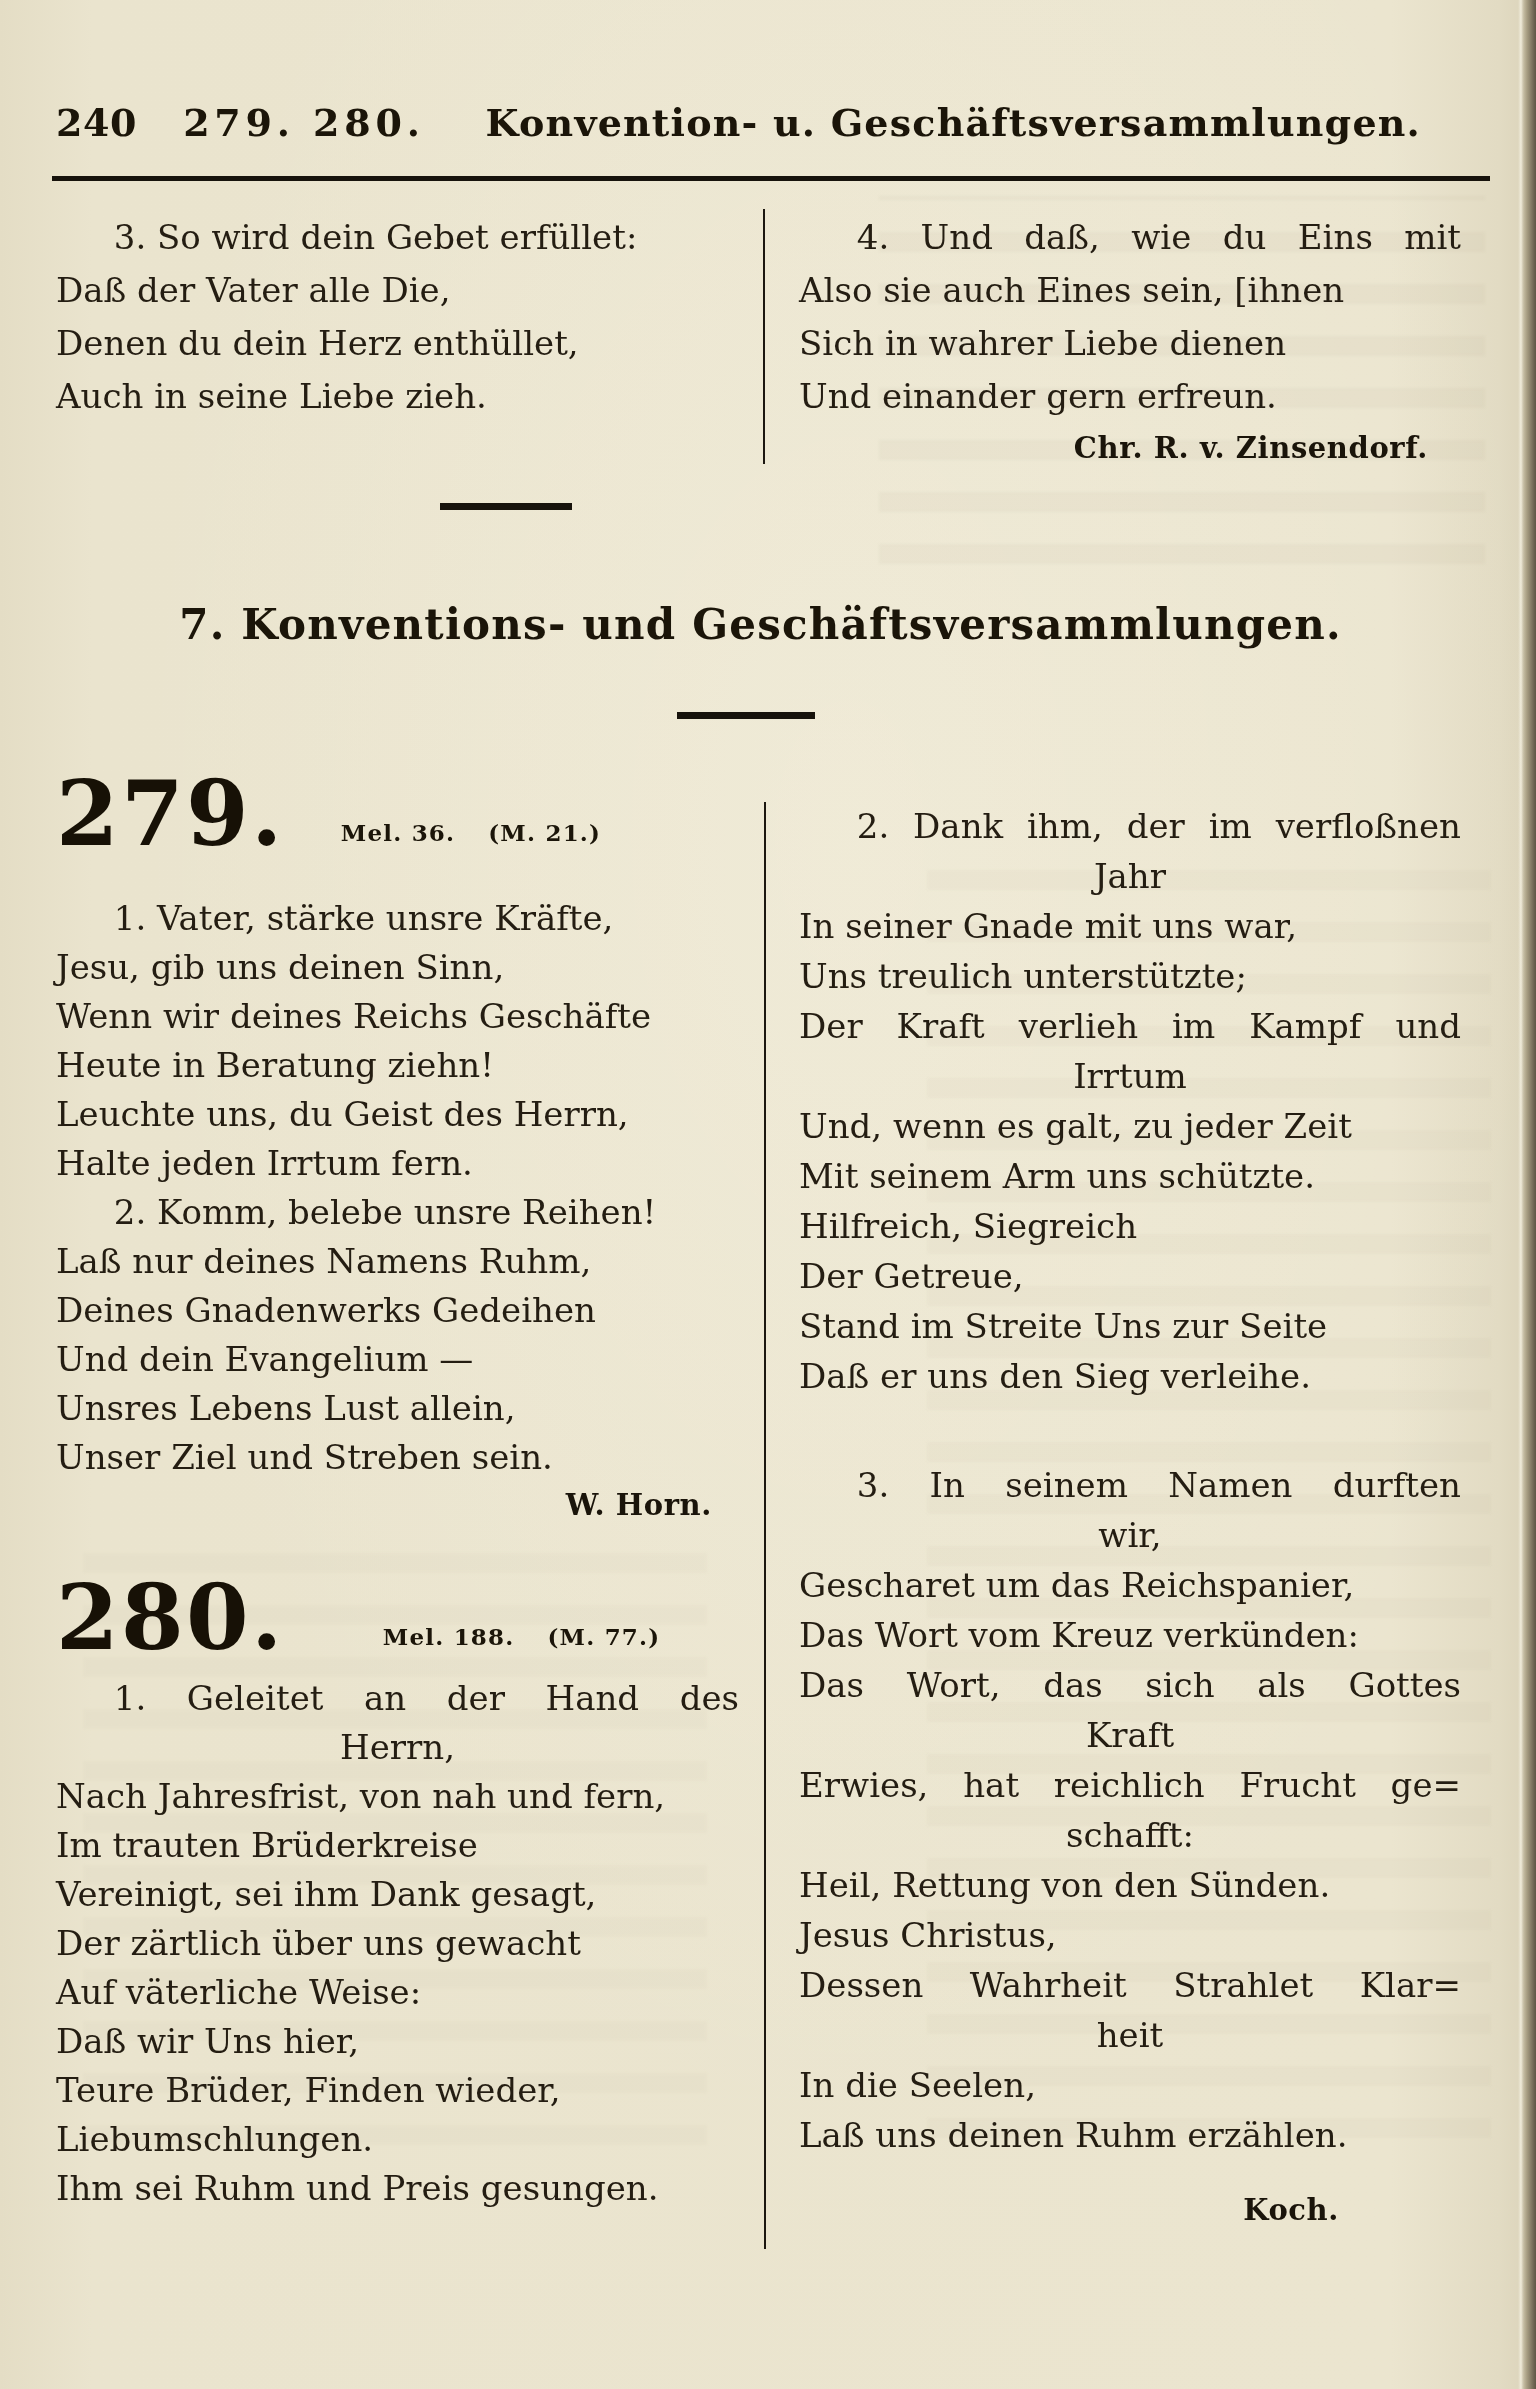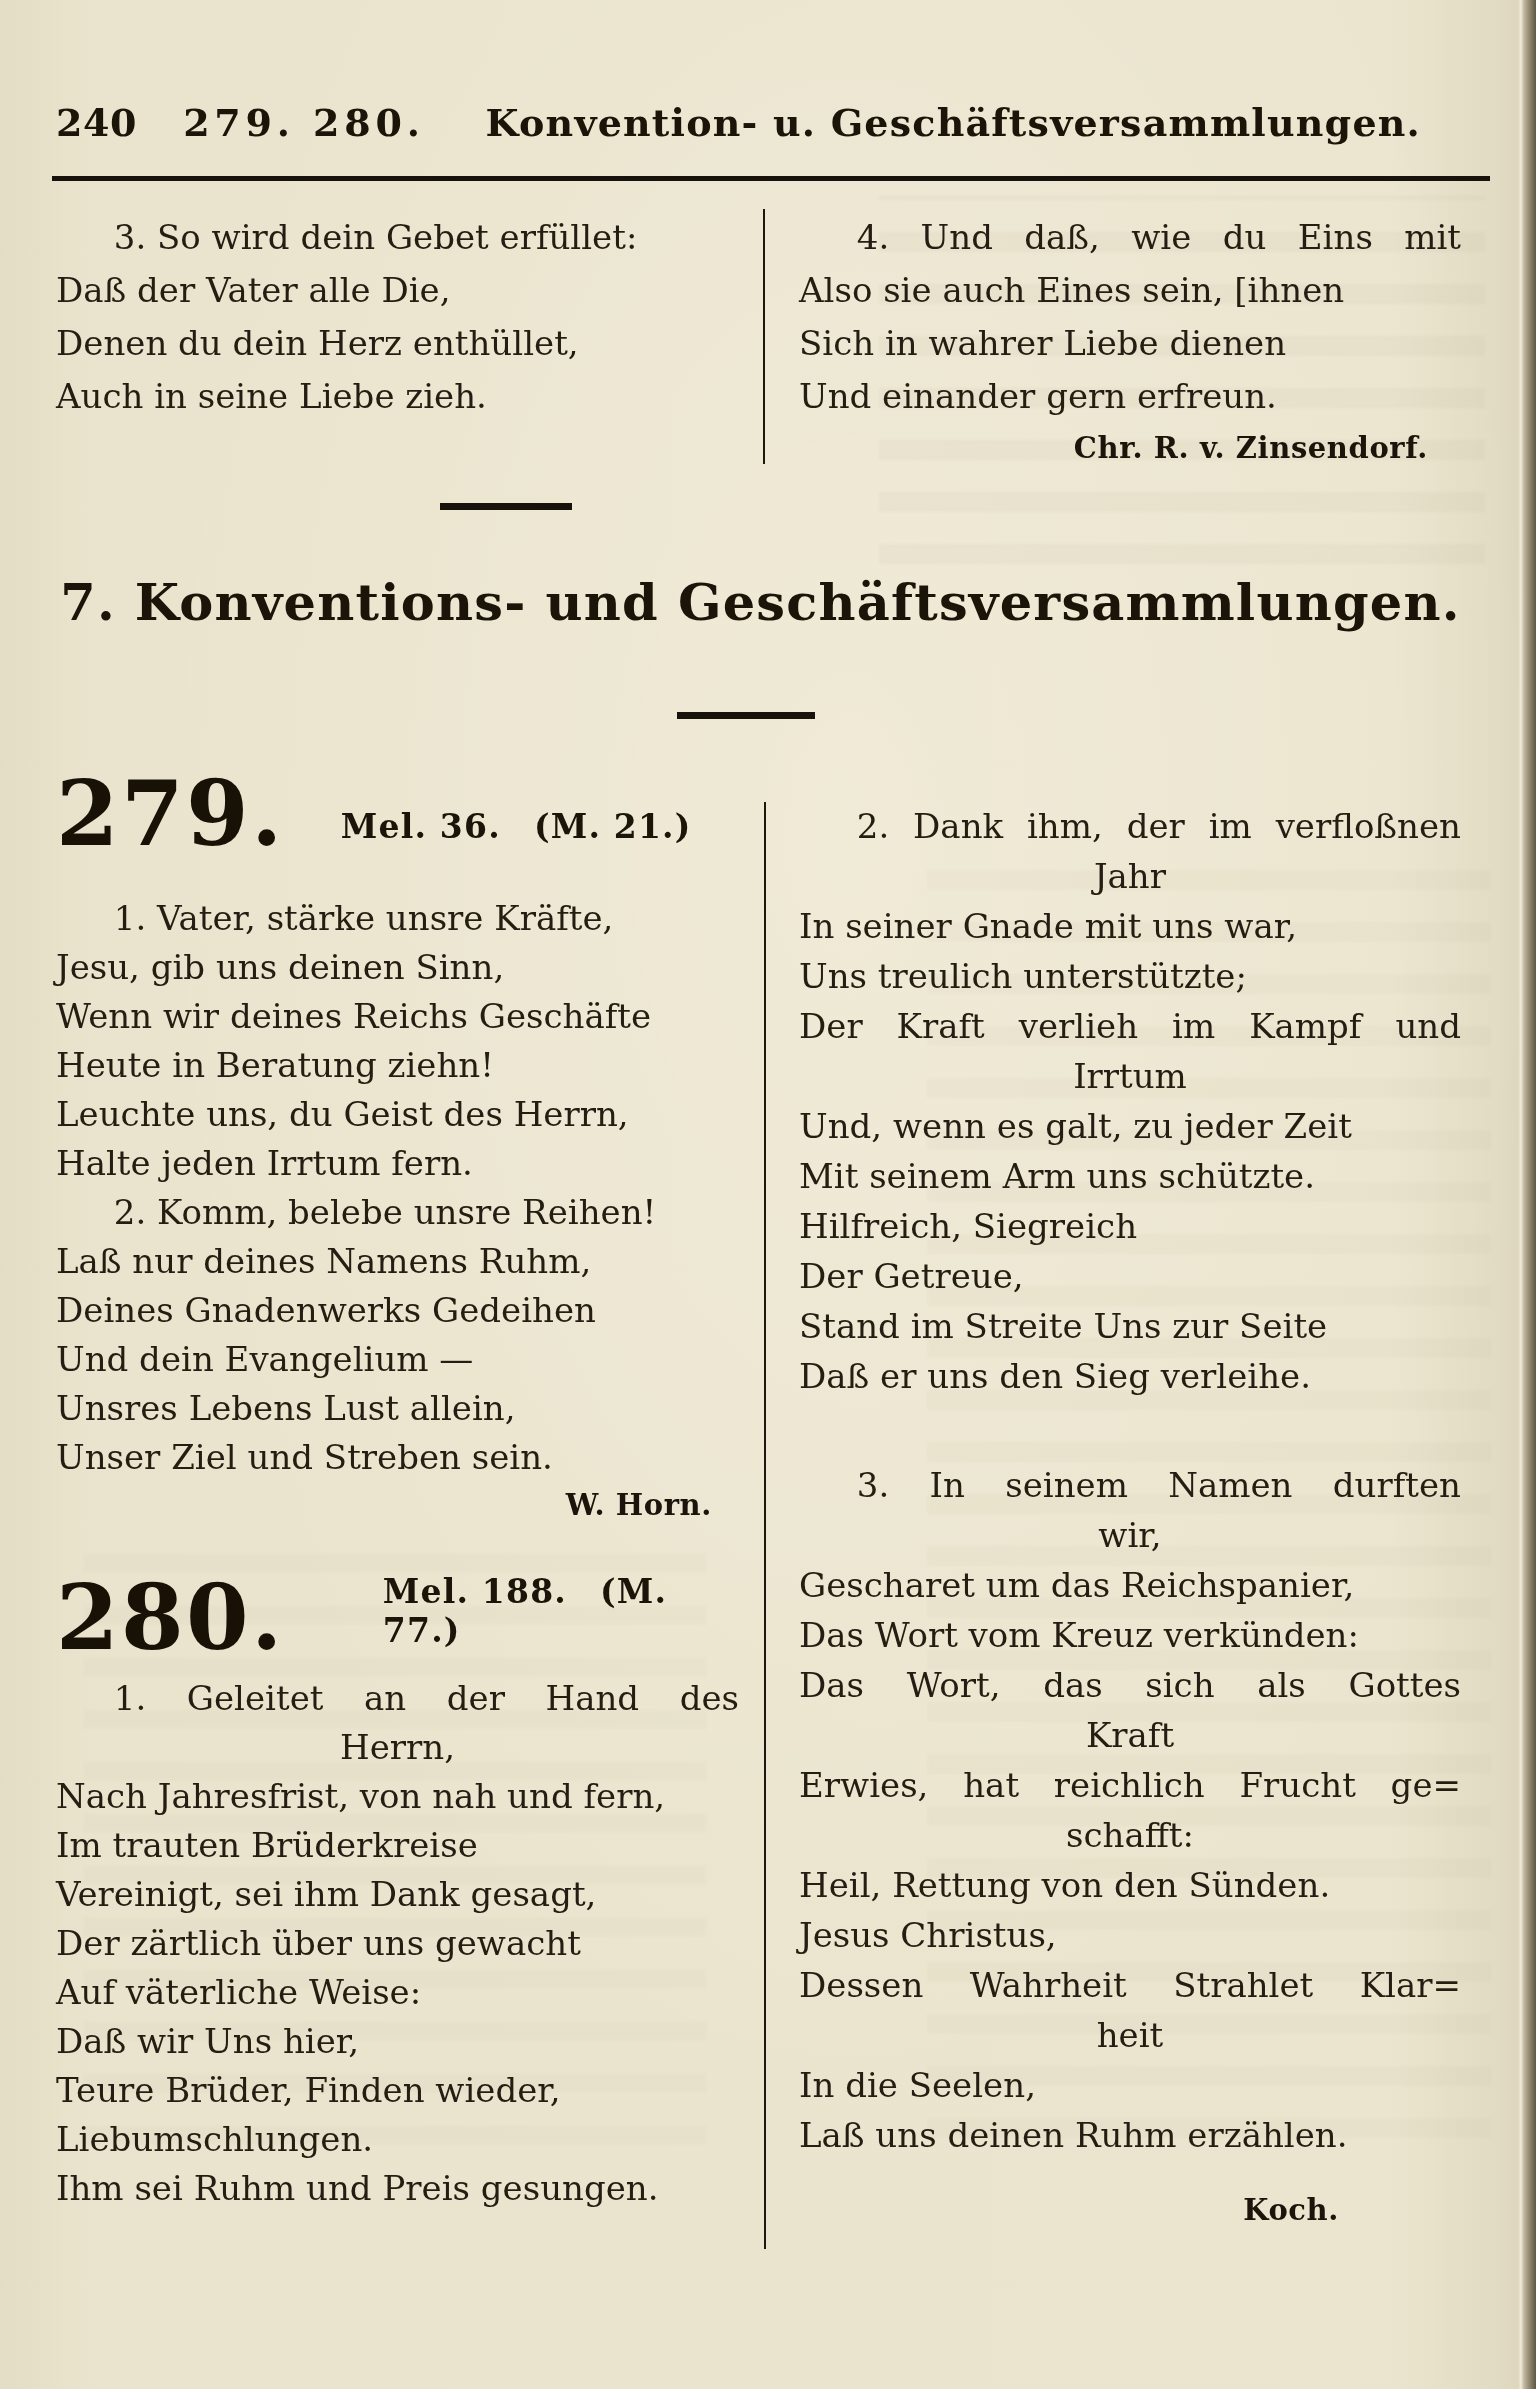--- a/index.html
+++ b/index.html
@@ -42,25 +42,25 @@
   .header .htitle{margin-left:auto;margin-right:auto;letter-spacing:1.2px;}
   
   .col{position:absolute;}
   .line{white-space:nowrap;}
   .verse{font-size:34px;line-height:53px;}
   .verse .l-indent{text-indent:1.7em;}
   .verse .l-center{text-align:center;white-space:normal;}
   .verse .l-justify{white-space:normal;text-align:justify;text-align-last:justify;}
   .verse .l-indent-justify{white-space:normal;text-align:justify;text-align-last:justify;text-indent:1.7em;}
   .attr{font-weight:bold;text-align:right;font-size:29px;color:#1a140a;letter-spacing:0.6px;}
-  .section-heading{position:absolute;left:0;width:1521px;top:572px;text-align:center;
-    font-size:51px;font-weight:bold;letter-spacing:1.2px;color:#1b1509;}
+  .section-heading{position:absolute;left:0;width:1521px;top:600px;text-align:center;
+    font-size:42px;font-weight:bold;letter-spacing:1.2px;color:#1b1509;}
   .hymn-head{display:flex;align-items:flex-end;}
   .hymn-num{font-size:90px;line-height:95px;font-weight:bold;letter-spacing:2.4px;color:#171106;}
-  .mel{font-size:33px;font-weight:bold;margin-left:56px;padding-bottom:15.4px;letter-spacing:1.2px;color:#1b1509;}
+  .mel{font-size:23px;font-weight:bold;margin-left:56px;padding-bottom:15.4px;letter-spacing:1.2px;color:#1b1509;}
   .mel .melref{margin-left:33px;}
   
   .col-main-left .verse{line-height:49px;}
   .col-main-right .verse{line-height:50px;}
   .col-top .verse{line-height:53px;}
 </style>
 </head>
 <body>
 
 <div class="page">

